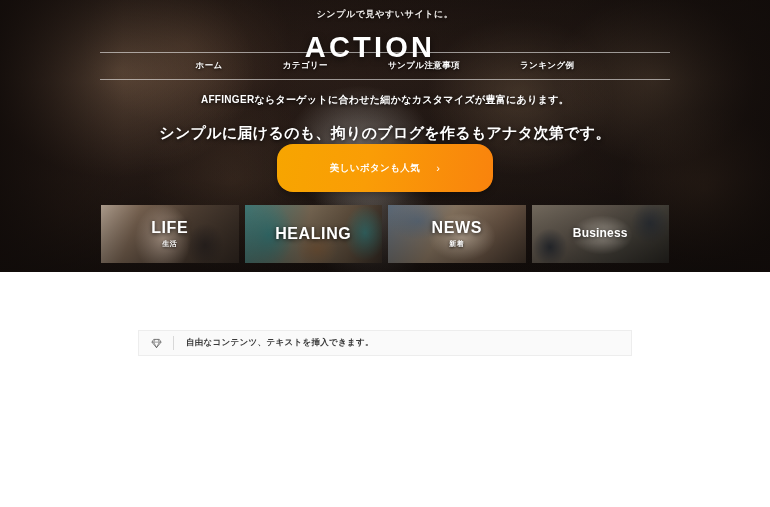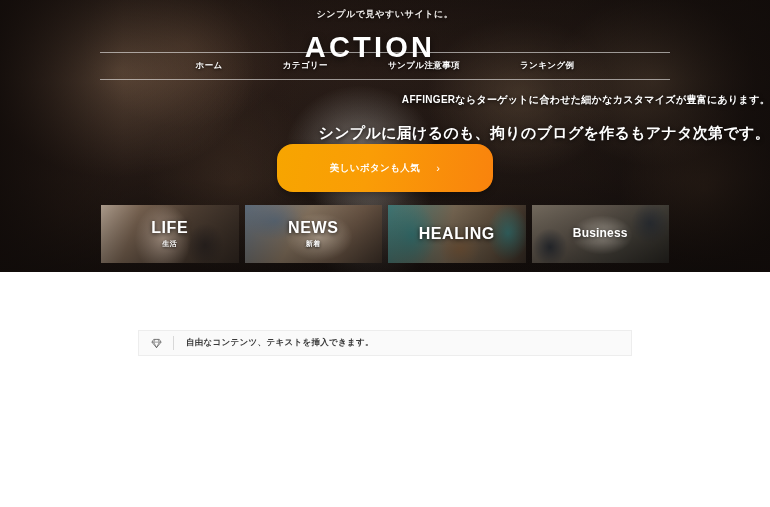--- a/index.html
+++ b/index.html
@@ -113,21 +113,21 @@
     white-space: nowrap;
     text-shadow: 0 1px 3px rgba(0,0,0,0.8);
     cursor: pointer;
   }
 
   .hero-desc {
     position: absolute;
     top: 93px;
     left: 0;
     width: 770px;
-    text-align: right;
+    text-align: center;
     color: #ffffff;
   }
   .hero-desc .line1 {
     font-size: 10px;
     font-weight: 700;
     letter-spacing: 0.3px;
     text-shadow: 0 1px 4px rgba(0,0,0,0.85);
   }
   .hero-desc .line2 {
     margin-top: 17px;
@@ -318,31 +318,31 @@
 
         <div class="cat-card">
           <div class="cat-img cat-img-life"></div>
           <div class="cat-label">
             <div class="cat-en">LIFE</div>
             <div class="cat-jp">生活</div>
           </div>
         </div>
 
         <div class="cat-card">
+          <div class="cat-img cat-img-healing"></div>
+          <div class="cat-label">
+            <div class="cat-en">HEALING</div>
+          </div>
+        </div>
+
+        <div class="cat-card">
           <div class="cat-img cat-img-news"></div>
           <div class="cat-label">
             <div class="cat-en">NEWS</div>
             <div class="cat-jp">新着</div>
-          </div>
-        </div>
-
-        <div class="cat-card">
-          <div class="cat-img cat-img-healing"></div>
-          <div class="cat-label">
-            <div class="cat-en">HEALING</div>
           </div>
         </div>
 
         <div class="cat-card">
           <div class="cat-img cat-img-business"></div>
           <div class="cat-label">
             <div class="cat-en mixed">Business</div>
           </div>
         </div>
 

